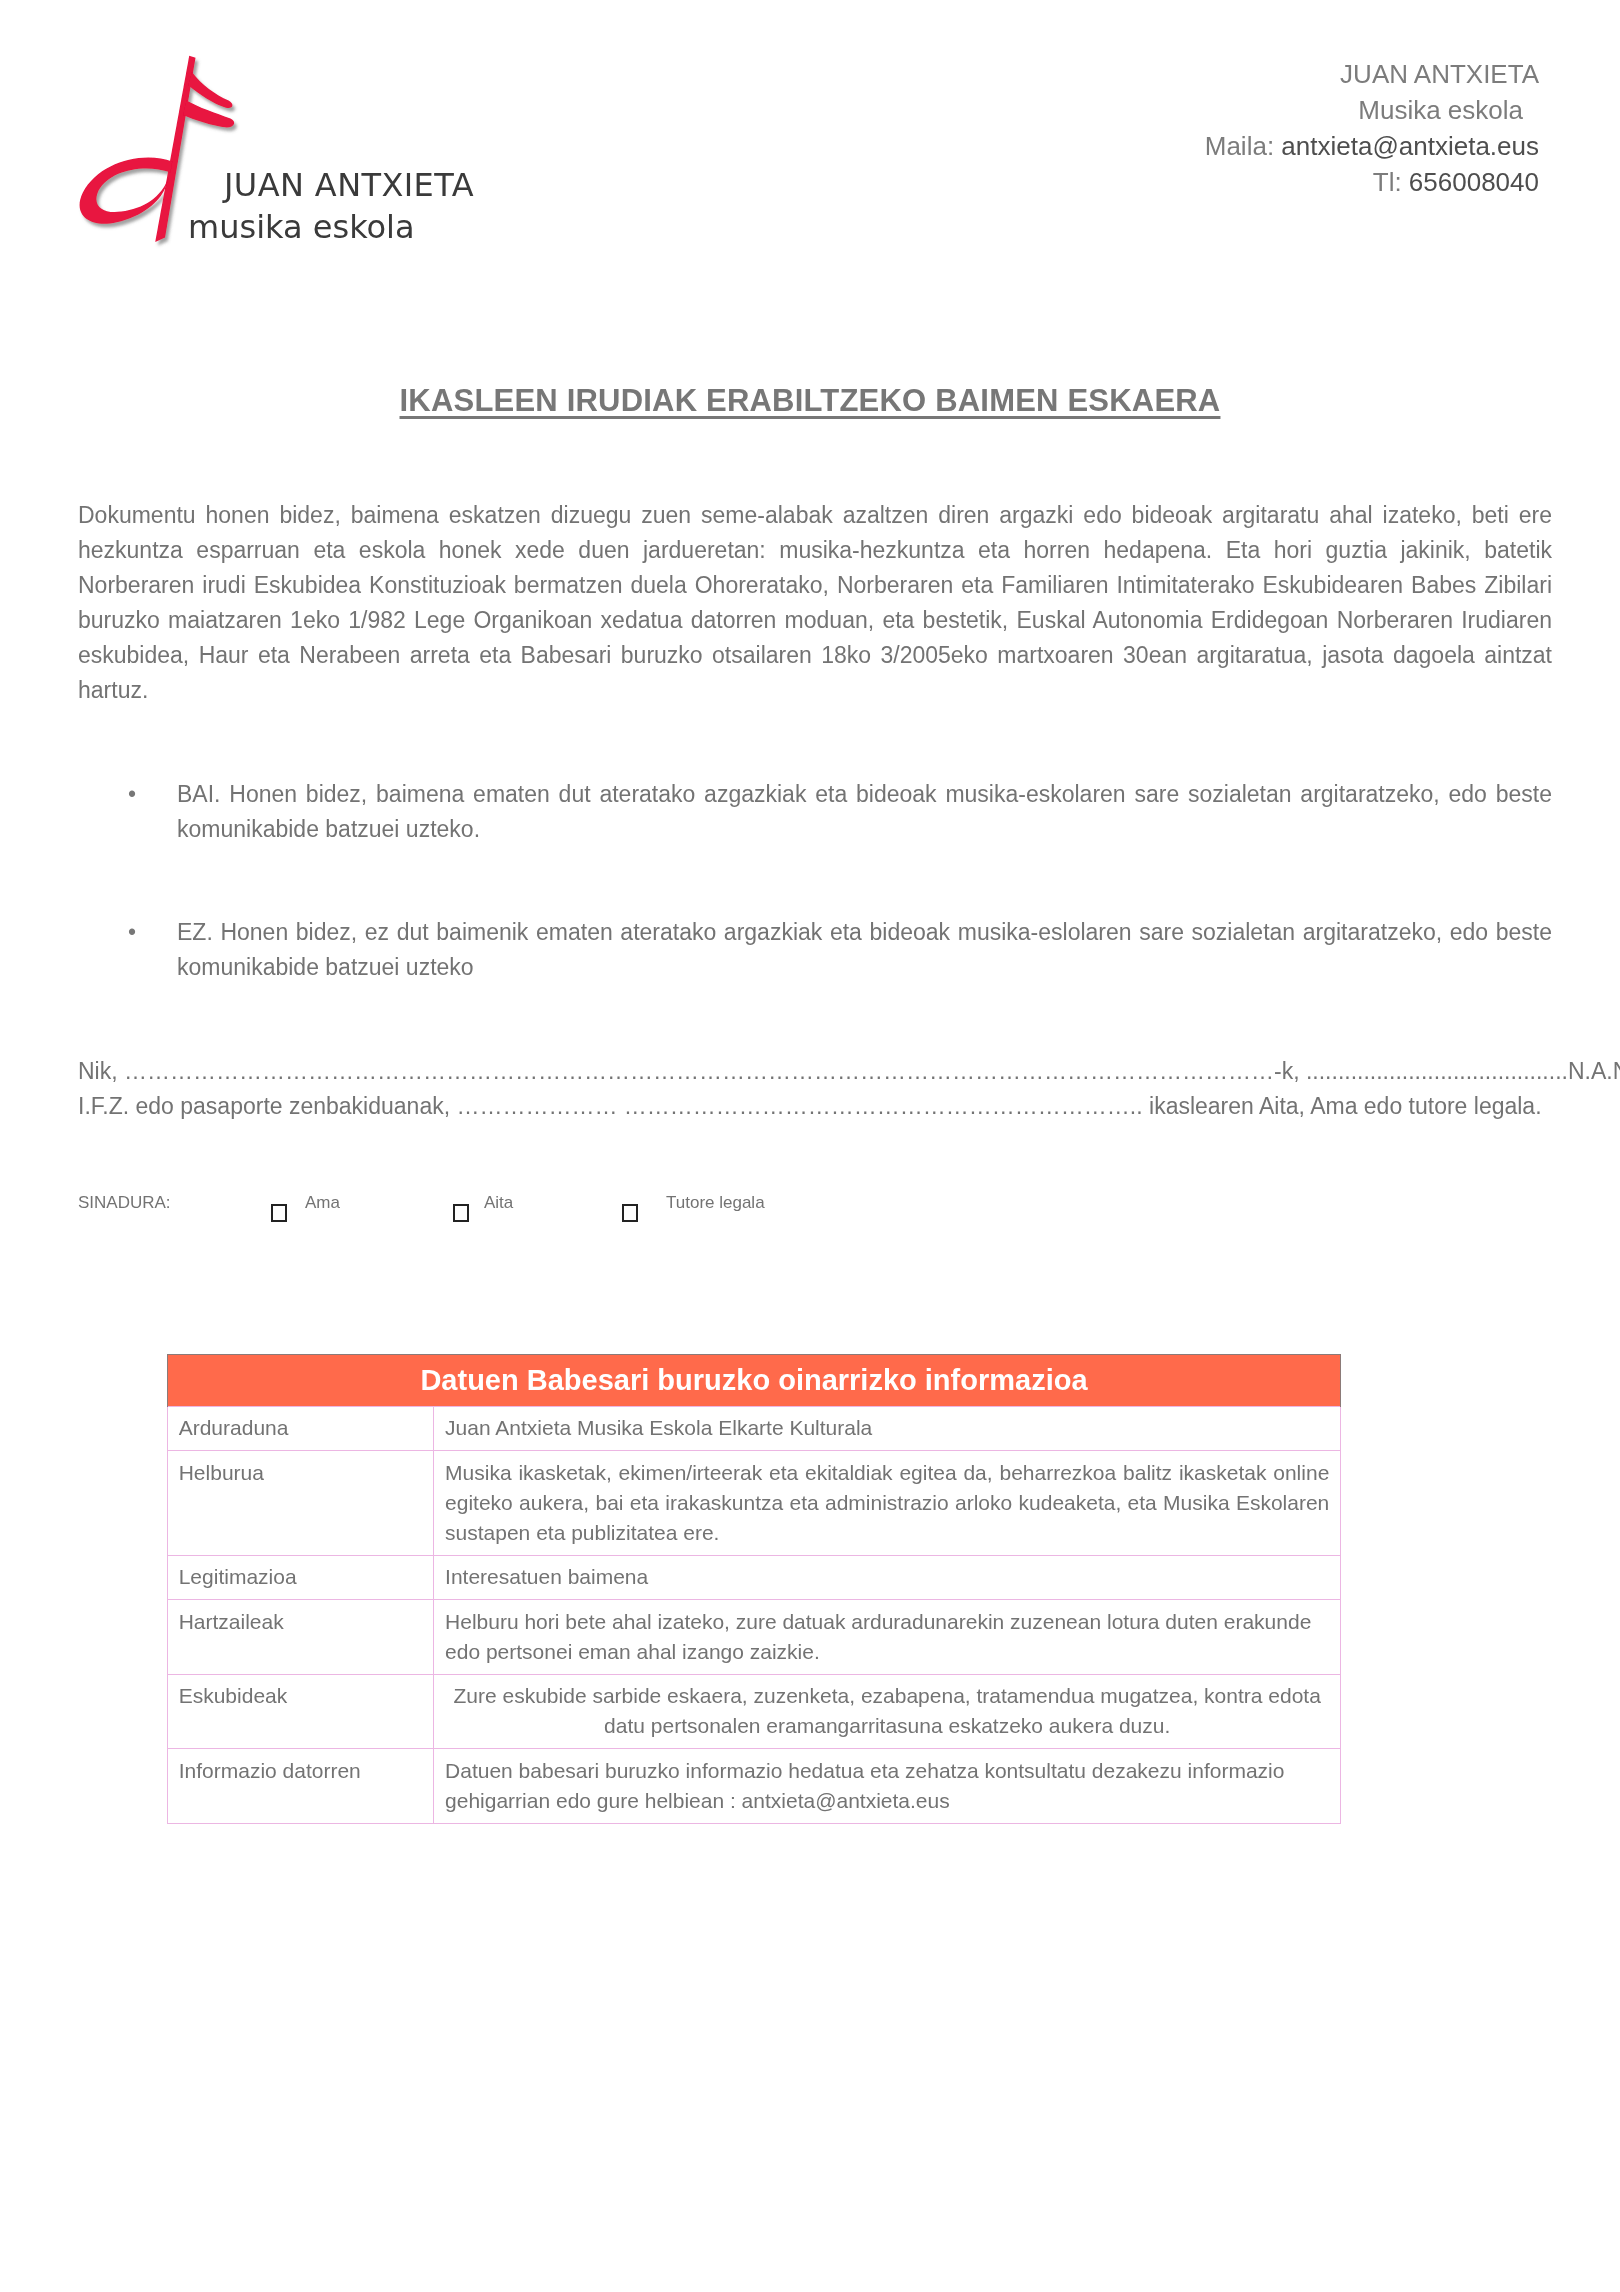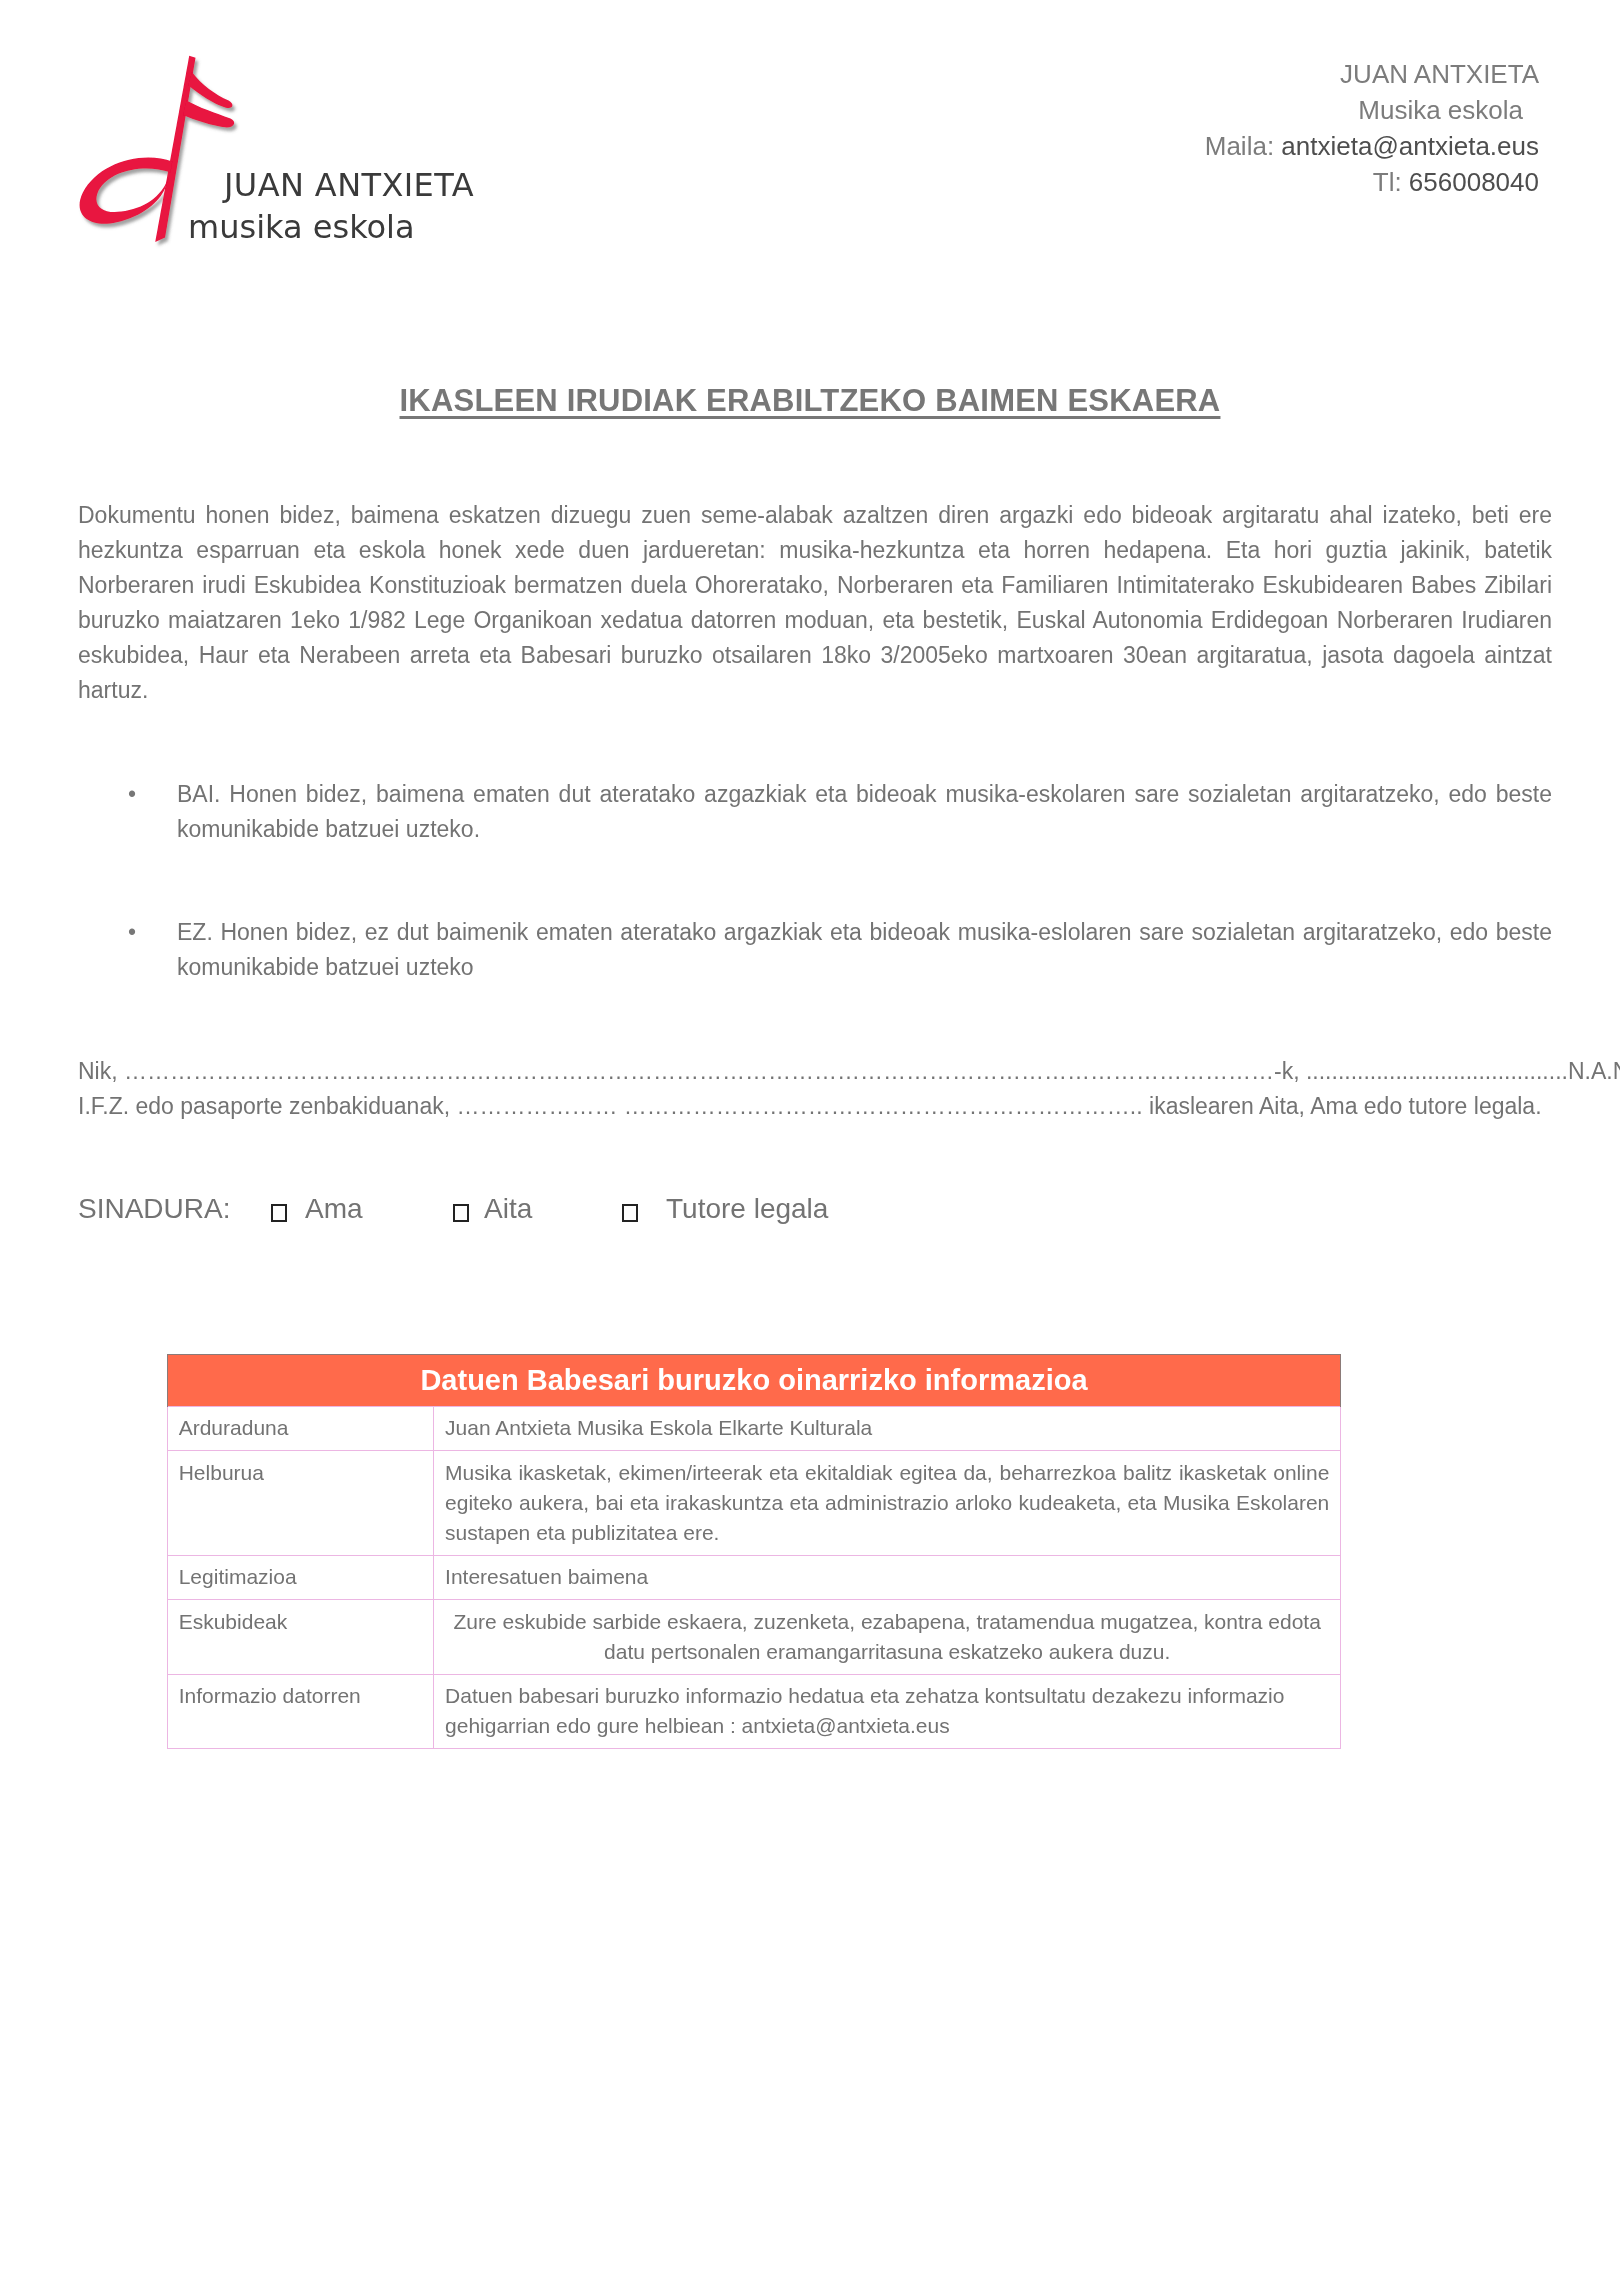--- a/index.html
+++ b/index.html
@@ -30,21 +30,21 @@
 
   
   .bullet { left: 78px; width: 1474px; font-size: 23px; line-height: 35px; color: #737373; }
   .bullet .dot { position: absolute; left: 50px; top: 0; font-size: 23px; color: #777; }
   .bullet .txt { margin-left: 99px; text-align: justify; display: block; }
 
   
   .nik { left: 78px; width: 1522px; font-size: 23px; line-height: 36px; color: #737373; white-space: nowrap; }
 
   
-  .sina { top: 1193px; left: 78px; font-size: 28px; color: #737373; height: 36px; width: 896px; }
+  .sina { top: 1193px; left: 78px; font-size: 17px; color: #737373; height: 36px; width: 896px; }
   .sina span.lbl { position: absolute; top: 0; white-space: nowrap; }
   .cb { position: absolute; top: 10.7px; width: 16px; height: 18px; border: 2.2px solid #222; box-sizing: border-box; background: #fff; cursor: pointer; }
 
   
   .tbl { left: 167px; top: 1354px; width: 1174px; border-collapse: collapse; font-size: 21px; color: #737373; }
   .tbl th { background: #ff6a4b; color: #ffffff; font-weight: bold; font-size: 29px; height: 51px; padding: 0;
             text-align: center; border: 1.3px solid #8b7a78; border-bottom: none; }
   .tbl td { border: 1.8px solid #ecb6e3; vertical-align: top; padding: 6.3px 10.7px 7.2px 10.7px; line-height: 30px; }
   .tbl td.k { width: 244px; }
   .tbl td.v { text-align: justify; }
@@ -119,20 +119,24 @@
     </tr>
     <tr>
       <td class="k">Helburua</td>
       <td class="v">Musika ikasketak, ekimen/irteerak eta ekitaldiak egitea da, beharrezkoa balitz ikasketak online egiteko aukera,   bai eta irakaskuntza eta administrazio arloko kudeaketa, eta Musika Eskolaren sustapen eta publizitatea ere.</td>
     </tr>
     <tr>
       <td class="k">Legitimazioa</td>
       <td class="v">Interesatuen baimena</td>
     </tr>
     <tr>
+      <td class="k">Hartzaileak</td>
+      <td class="v" style="text-align:left;">Helburu hori bete ahal izateko, zure datuak arduradunarekin zuzenean lotura duten erakunde edo pertsonei eman ahal izango zaizkie.</td>
+    </tr>
+    <tr>
       <td class="k">Eskubideak</td>
       <td class="v" style="text-align:center;">Zure eskubide  sarbide eskaera, zuzenketa, ezabapena, tratamendua mugatzea, kontra edota datu pertsonalen eramangarritasuna eskatzeko aukera duzu.</td>
     </tr>
     <tr>
       <td class="k">Informazio datorren</td>
       <td class="v" style="text-align:left;">Datuen babesari buruzko informazio hedatua eta zehatza kontsultatu dezakezu informazio gehigarrian edo gure helbiean : antxieta@antxieta.eus</td>
     </tr>
   </tbody>
 </table>
 

